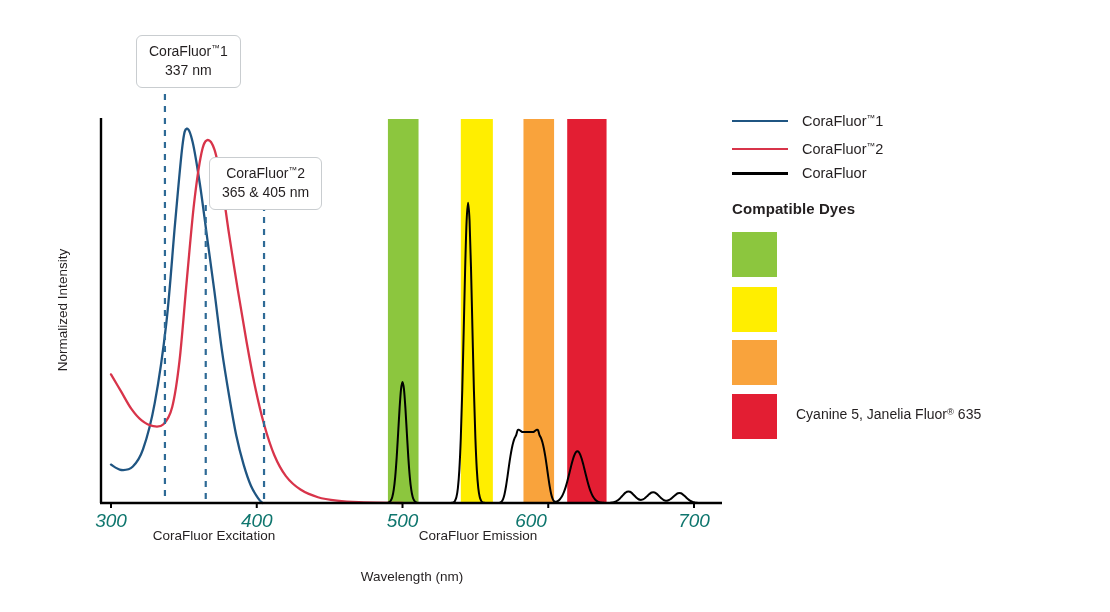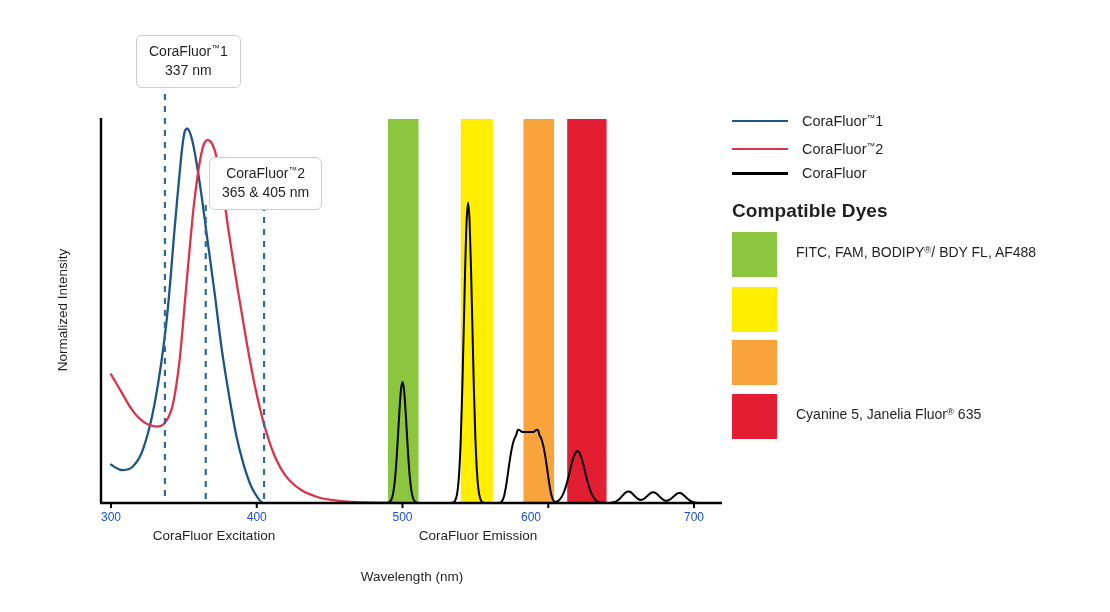--- a/index.html
+++ b/index.html
@@ -27,22 +27,22 @@
   }
   #y-axis-title {
     left: 62px; top: 310px;
     transform: translate(-50%,-50%) rotate(-90deg);
     transform-origin: center center;
   }
   #x-axis-title { left: 412px; top: 569px; transform: translateX(-50%); }
   #excitation-label { left: 214px; top: 528px; transform: translateX(-50%); }
   #emission-label { left: 478px; top: 528px; transform: translateX(-50%); }
   .tick-label {
-    position: absolute; font-size: 12px; color: #1d4ed8;
-    transform: translateX(-50%); white-space: nowrap;
+    position: absolute; font-size: 19px; color: #0f766e;
+    transform: translateX(-50%); white-space: nowrap; font-style: italic;
   }
 
   
   .callout {
     position: absolute;
     border: 1px solid #c9cdd0;
     border-radius: 6px;
     background: #ffffff;
     text-align: center;
     font-size: 14px;
@@ -58,21 +58,21 @@
   
   #legend { position: absolute; left: 730px; top: 0; width: 380px; height: 612px; }
   .line-legend-row {
     position: absolute; left: 2px; display: flex; align-items: center;
   }
   .line-swatch { width: 56px; height: 0; border-top-style: solid; margin-right: 14px; }
   .line-legend-label { font-size: 14.5px; color: #231f20; white-space: nowrap; }
 
   #dyes-heading {
     position: absolute; left: 2px; top: 200px;
-    font-size: 19px; font-weight: bold; color: #231f20; letter-spacing: .1px;
+    font-size: 15px; font-weight: bold; color: #231f20; letter-spacing: .1px;
   }
   .dye-row { position: absolute; left: 2px; display: flex; align-items: flex-start; }
   .dye-swatch {
     width: 45px; height: 45px; flex: 0 0 45px; margin-right: 19px;
   }
   .dye-label { font-size: 14px; line-height: 1.42; color: #231f20; padding-top: 11px; }
   .dye-label.two-line { padding-top: 1px; }
   .reg { font-size: 9.5px; vertical-align: 4px; }
 </style>
 </head>
@@ -137,23 +137,20 @@
         </div>
         <div class="line-legend-row" style="top: 165px;">
           <span class="line-swatch" style="border-top-width: 3px; border-top-color: rgb(0, 0, 0);"></span>
           <span class="line-legend-label"><span>CoraFluor</span><span class="sup"></span><span></span></span>
         </div>
       </div>
     <div id="dyes-heading">Compatible Dyes</div>
     <div id="dye-legend">
         <div class="dye-row" style="top: 232px;">
           <div class="dye-swatch" style="background: rgb(140, 198, 62);"></div>
-          <div class="dye-label">
-            <div><span>FITC, FAM, BODIPY</span><span class="reg">®</span><span>/ BDY FL, AF488</span></div>
-          </div>
         </div>
         <div class="dye-row" style="top: 287px;">
           <div class="dye-swatch" style="background: rgb(255, 238, 0);"></div>
         </div>
         <div class="dye-row" style="top: 340px;">
           <div class="dye-swatch" style="background: rgb(249, 163, 60);"></div>
         </div>
         <div class="dye-row" style="top: 394px;">
           <div class="dye-swatch" style="background: rgb(227, 30, 51);"></div>
           <div class="dye-label">

